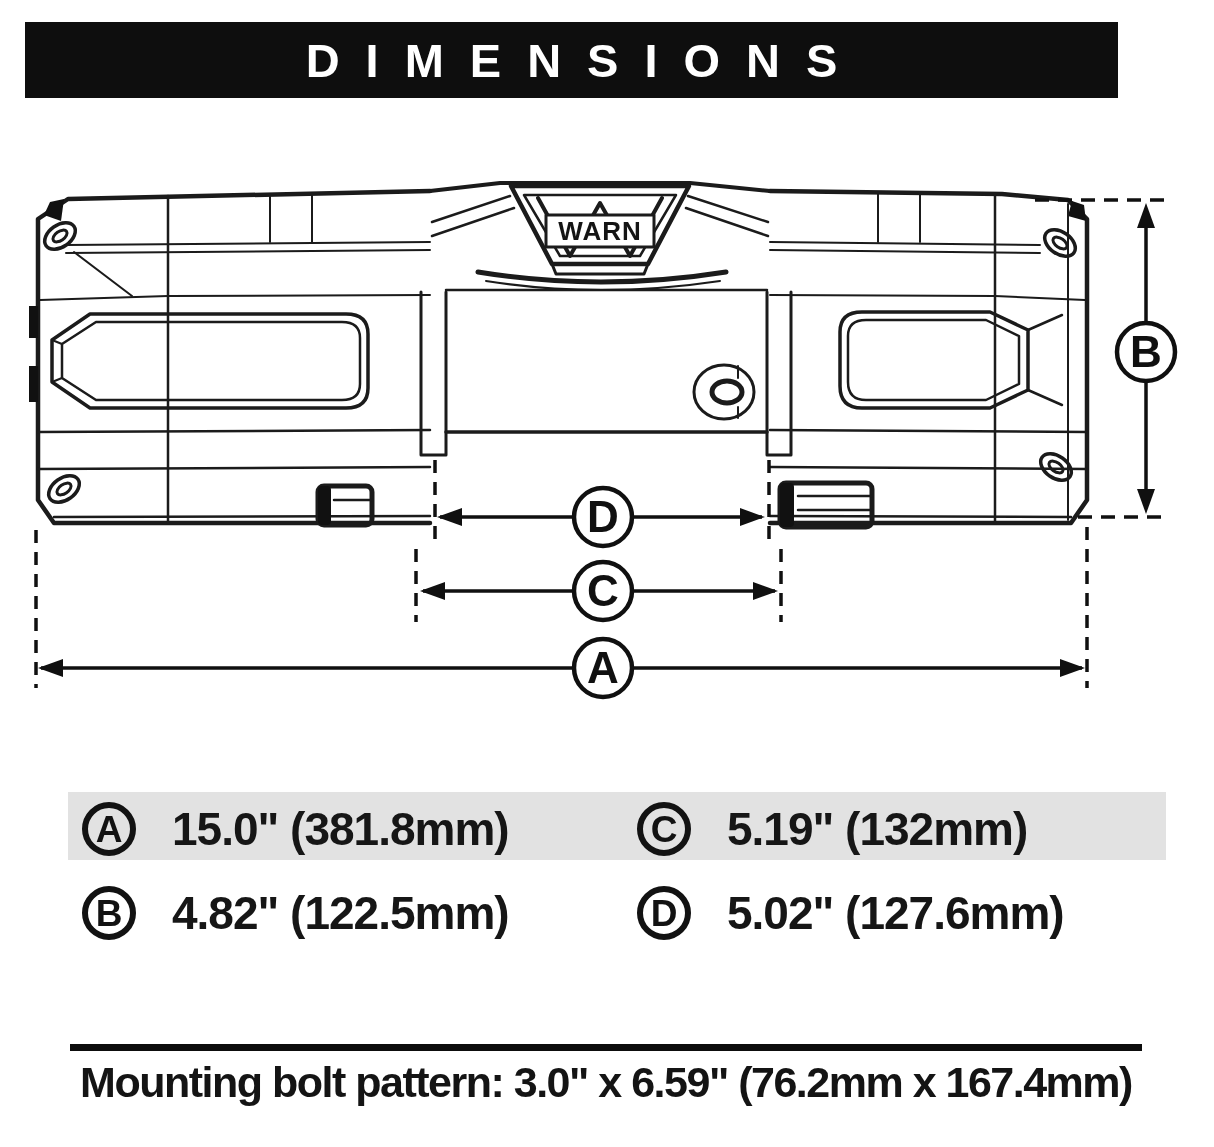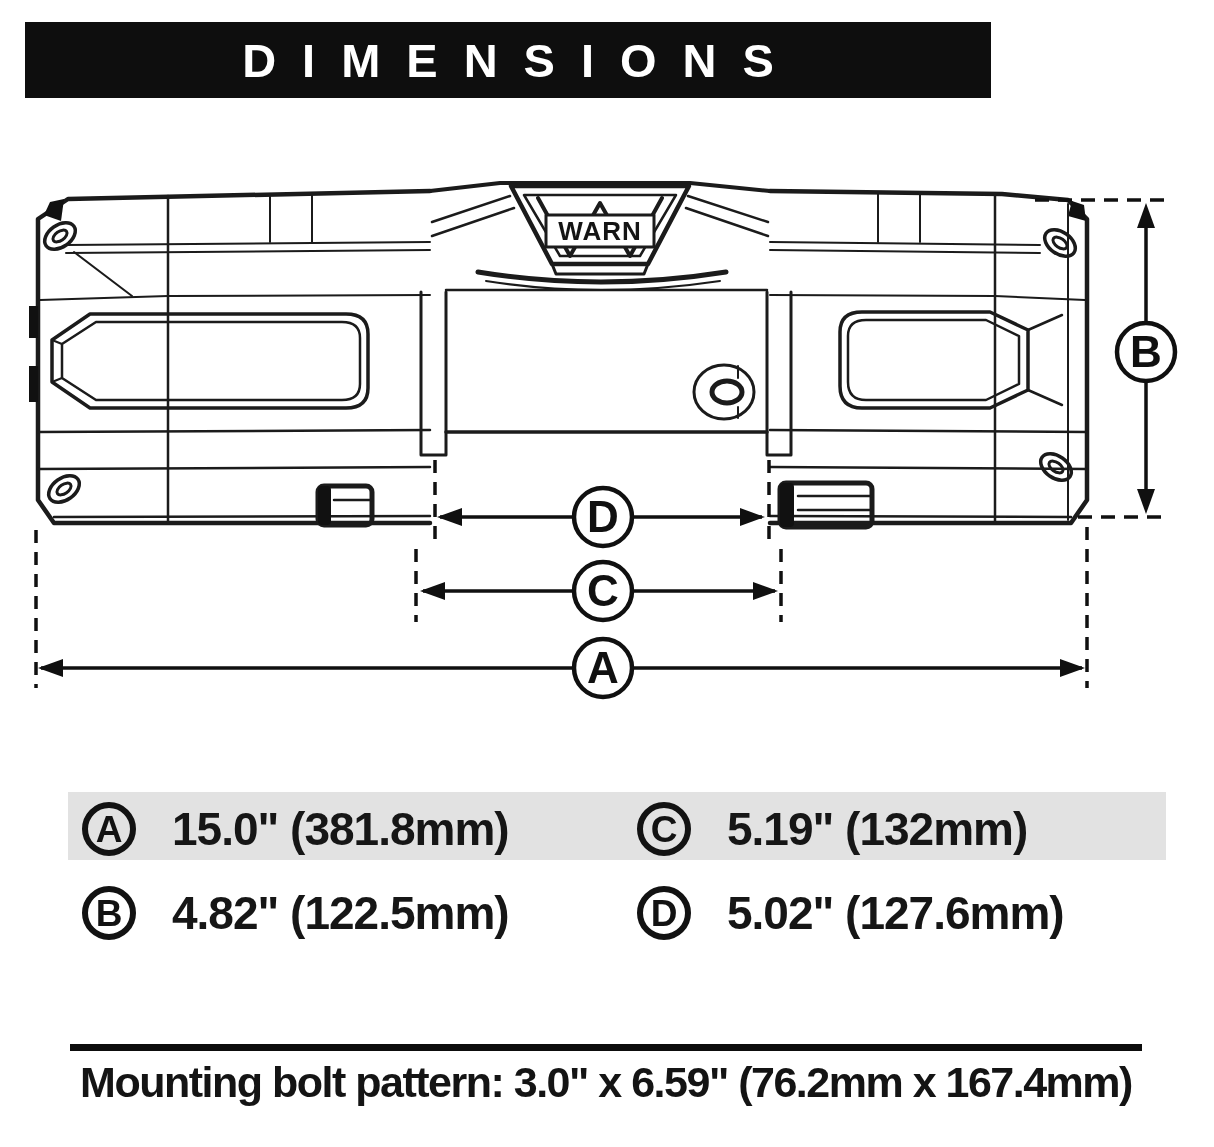--- a/index.html
+++ b/index.html
@@ -1,20 +1,20 @@
 <!DOCTYPE html>
 <html><head>
 <meta charset="utf-8">
 <style>
   html,body{margin:0;padding:0;background:#ffffff;}
   .page{position:relative;width:1214px;height:1147px;background:#fff;overflow:hidden;
         font-family:"Liberation Sans", sans-serif;color:#141414;}
 
   
-  .header-bar{position:absolute;left:25px;top:22px;width:966px;height:76px;background:#0e0e0e;
+  .header-bar{position:absolute;left:25px;top:22px;width:1093px;height:76px;background:#0e0e0e;
               display:flex;align-items:center;justify-content:center;}
   .header-title{color:#fff;font-size:47px;font-weight:800;letter-spacing:26px;padding-left:26px;
                 line-height:1;}
 
   
   .diagram{position:absolute;left:0;top:0;width:1214px;height:730px;}
 
   
   .spec-band{position:absolute;left:68px;top:792px;width:1098px;height:68px;background:#e2e2e2;}
   .dim-row{position:absolute;display:flex;align-items:center;gap:36px;height:58px;}

